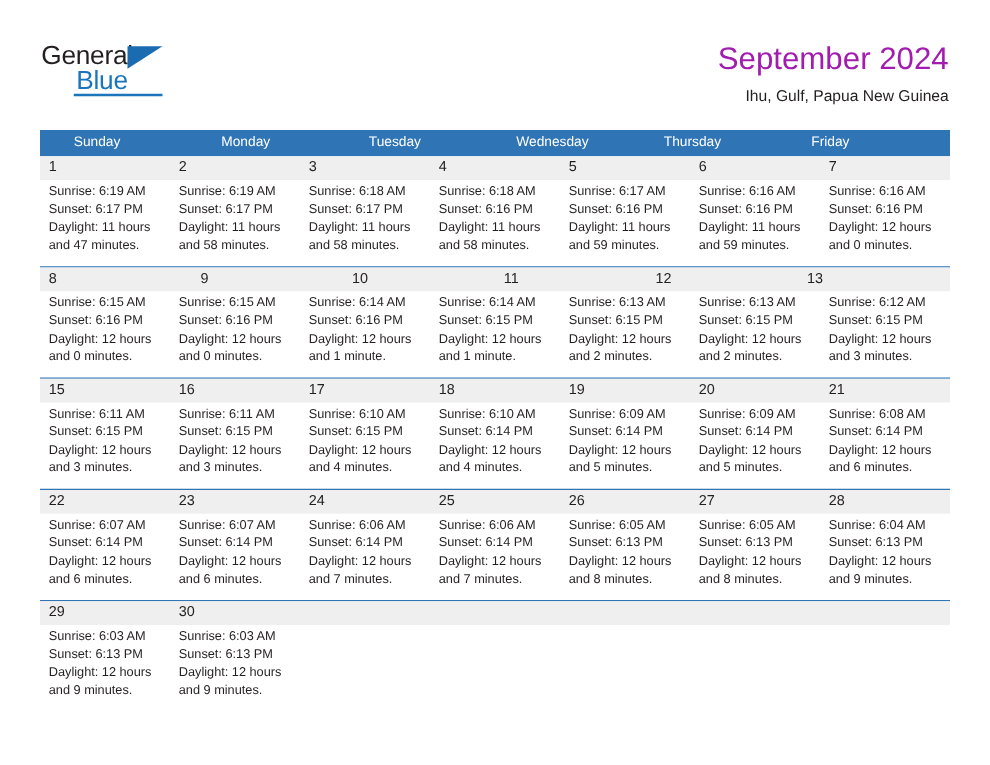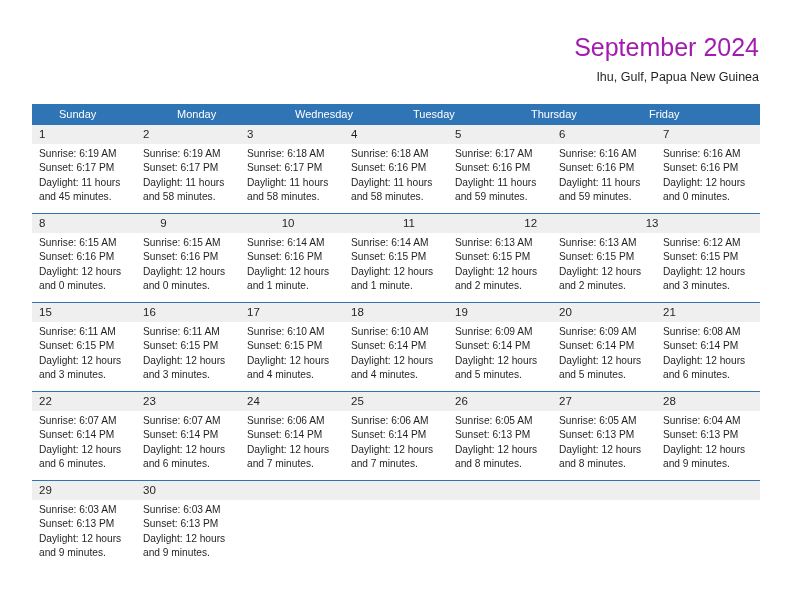--- a/index.html
+++ b/index.html
@@ -159,54 +159,60 @@
   }
   .cell.empty .line { visibility: hidden; }
 </style>
 </head>
 <body>
 
 <div class="page">
 
   <div class="header">
 
+    <div class="logo">
+      <span class="logo-general">General</span>
+      <span class="logo-triangle"></span>
+      <span class="logo-underline"></span>
+      <span class="logo-blue">Blue</span>
+    </div>
 
     <div class="title-block">
       <h1 class="cal-title">September 2024</h1>
       <h2 class="cal-subtitle">Ihu, Gulf, Papua New Guinea</h2>
     </div>
 
   </div>
 
   <div class="calendar">
     <div class="weekday-row" id="weekday-row">
         <div class="weekday">Sunday</div>
         <div class="weekday">Monday</div>
+        <div class="weekday">Tuesday</div>
         <div class="weekday">Wednesday</div>
-        <div class="weekday">Tuesday</div>
         <div class="weekday">Thursday</div>
         <div class="weekday">Friday</div>
       </div>
     <div id="weeks-container">
         <div class="week">
           <div class="week-daynums">
             <div class="daynum">1</div>
             <div class="daynum">2</div>
             <div class="daynum">3</div>
             <div class="daynum">4</div>
             <div class="daynum">5</div>
             <div class="daynum">6</div>
             <div class="daynum">7</div>
           </div>
           <div class="week-details">
             <div class="cell">
               <div class="line">Sunrise: 6:19 AM</div>
               <div class="line">Sunset: 6:17 PM</div>
               <div class="line">Daylight: 11 hours</div>
-              <div class="line">and 45 minutes.</div>
+              <div class="line">and 47 minutes.</div>
             </div>
             <div class="cell">
               <div class="line">Sunrise: 6:19 AM</div>
               <div class="line">Sunset: 6:17 PM</div>
               <div class="line">Daylight: 11 hours</div>
               <div class="line">and 58 minutes.</div>
             </div>
             <div class="cell">
               <div class="line">Sunrise: 6:18 AM</div>
               <div class="line">Sunset: 6:17 PM</div>

